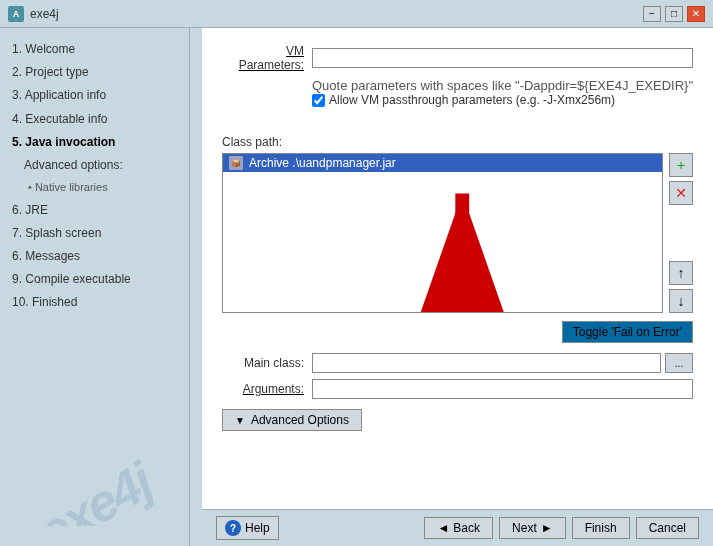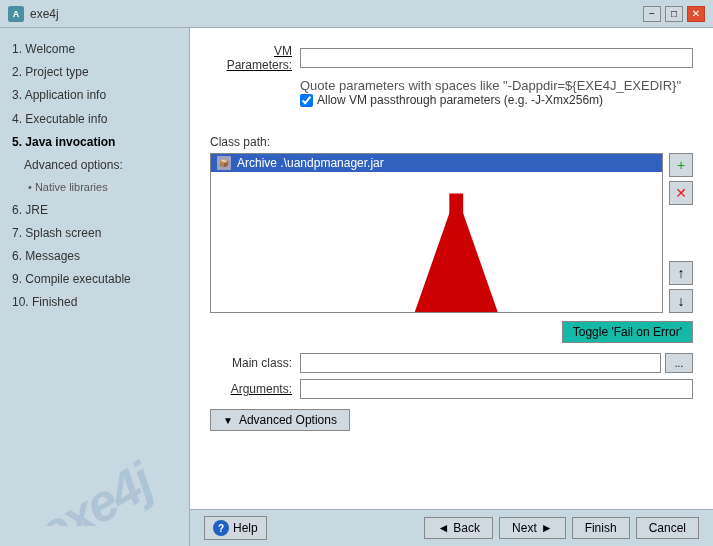--- a/index.html
+++ b/index.html
@@ -58,20 +58,21 @@
       align-items: center;
       justify-content: center;
     }
     .title-btn.close { background: #e05030; color: white; border-color: #c04020; }
     .title-btn.maximize { background: #d0d8e0; }
 
     
     .main-container {
       display: flex;
       height: calc(546px - 28px);
+      gap: 12px;
     }
 
     
     .sidebar {
       width: 190px;
       background: #c8d8e0;
       border-right: 1px solid #a0b0b8;
       padding: 10px 8px;
       position: relative;
       overflow: hidden;
@@ -239,21 +240,21 @@
 
     
     .toggle-btn {
       display: flex;
       justify-content: flex-end;
       margin-bottom: 10px;
     }
     .btn {
       padding: 3px 10px;
       border: 1px solid #888;
-      background: #14b8a6;
+      background: #0369a1;
       cursor: pointer;
       font-size: 12px;
     }
 
     
     .form-row-with-btn {
       display: flex;
       align-items: center;
       margin-bottom: 6px;
     }

